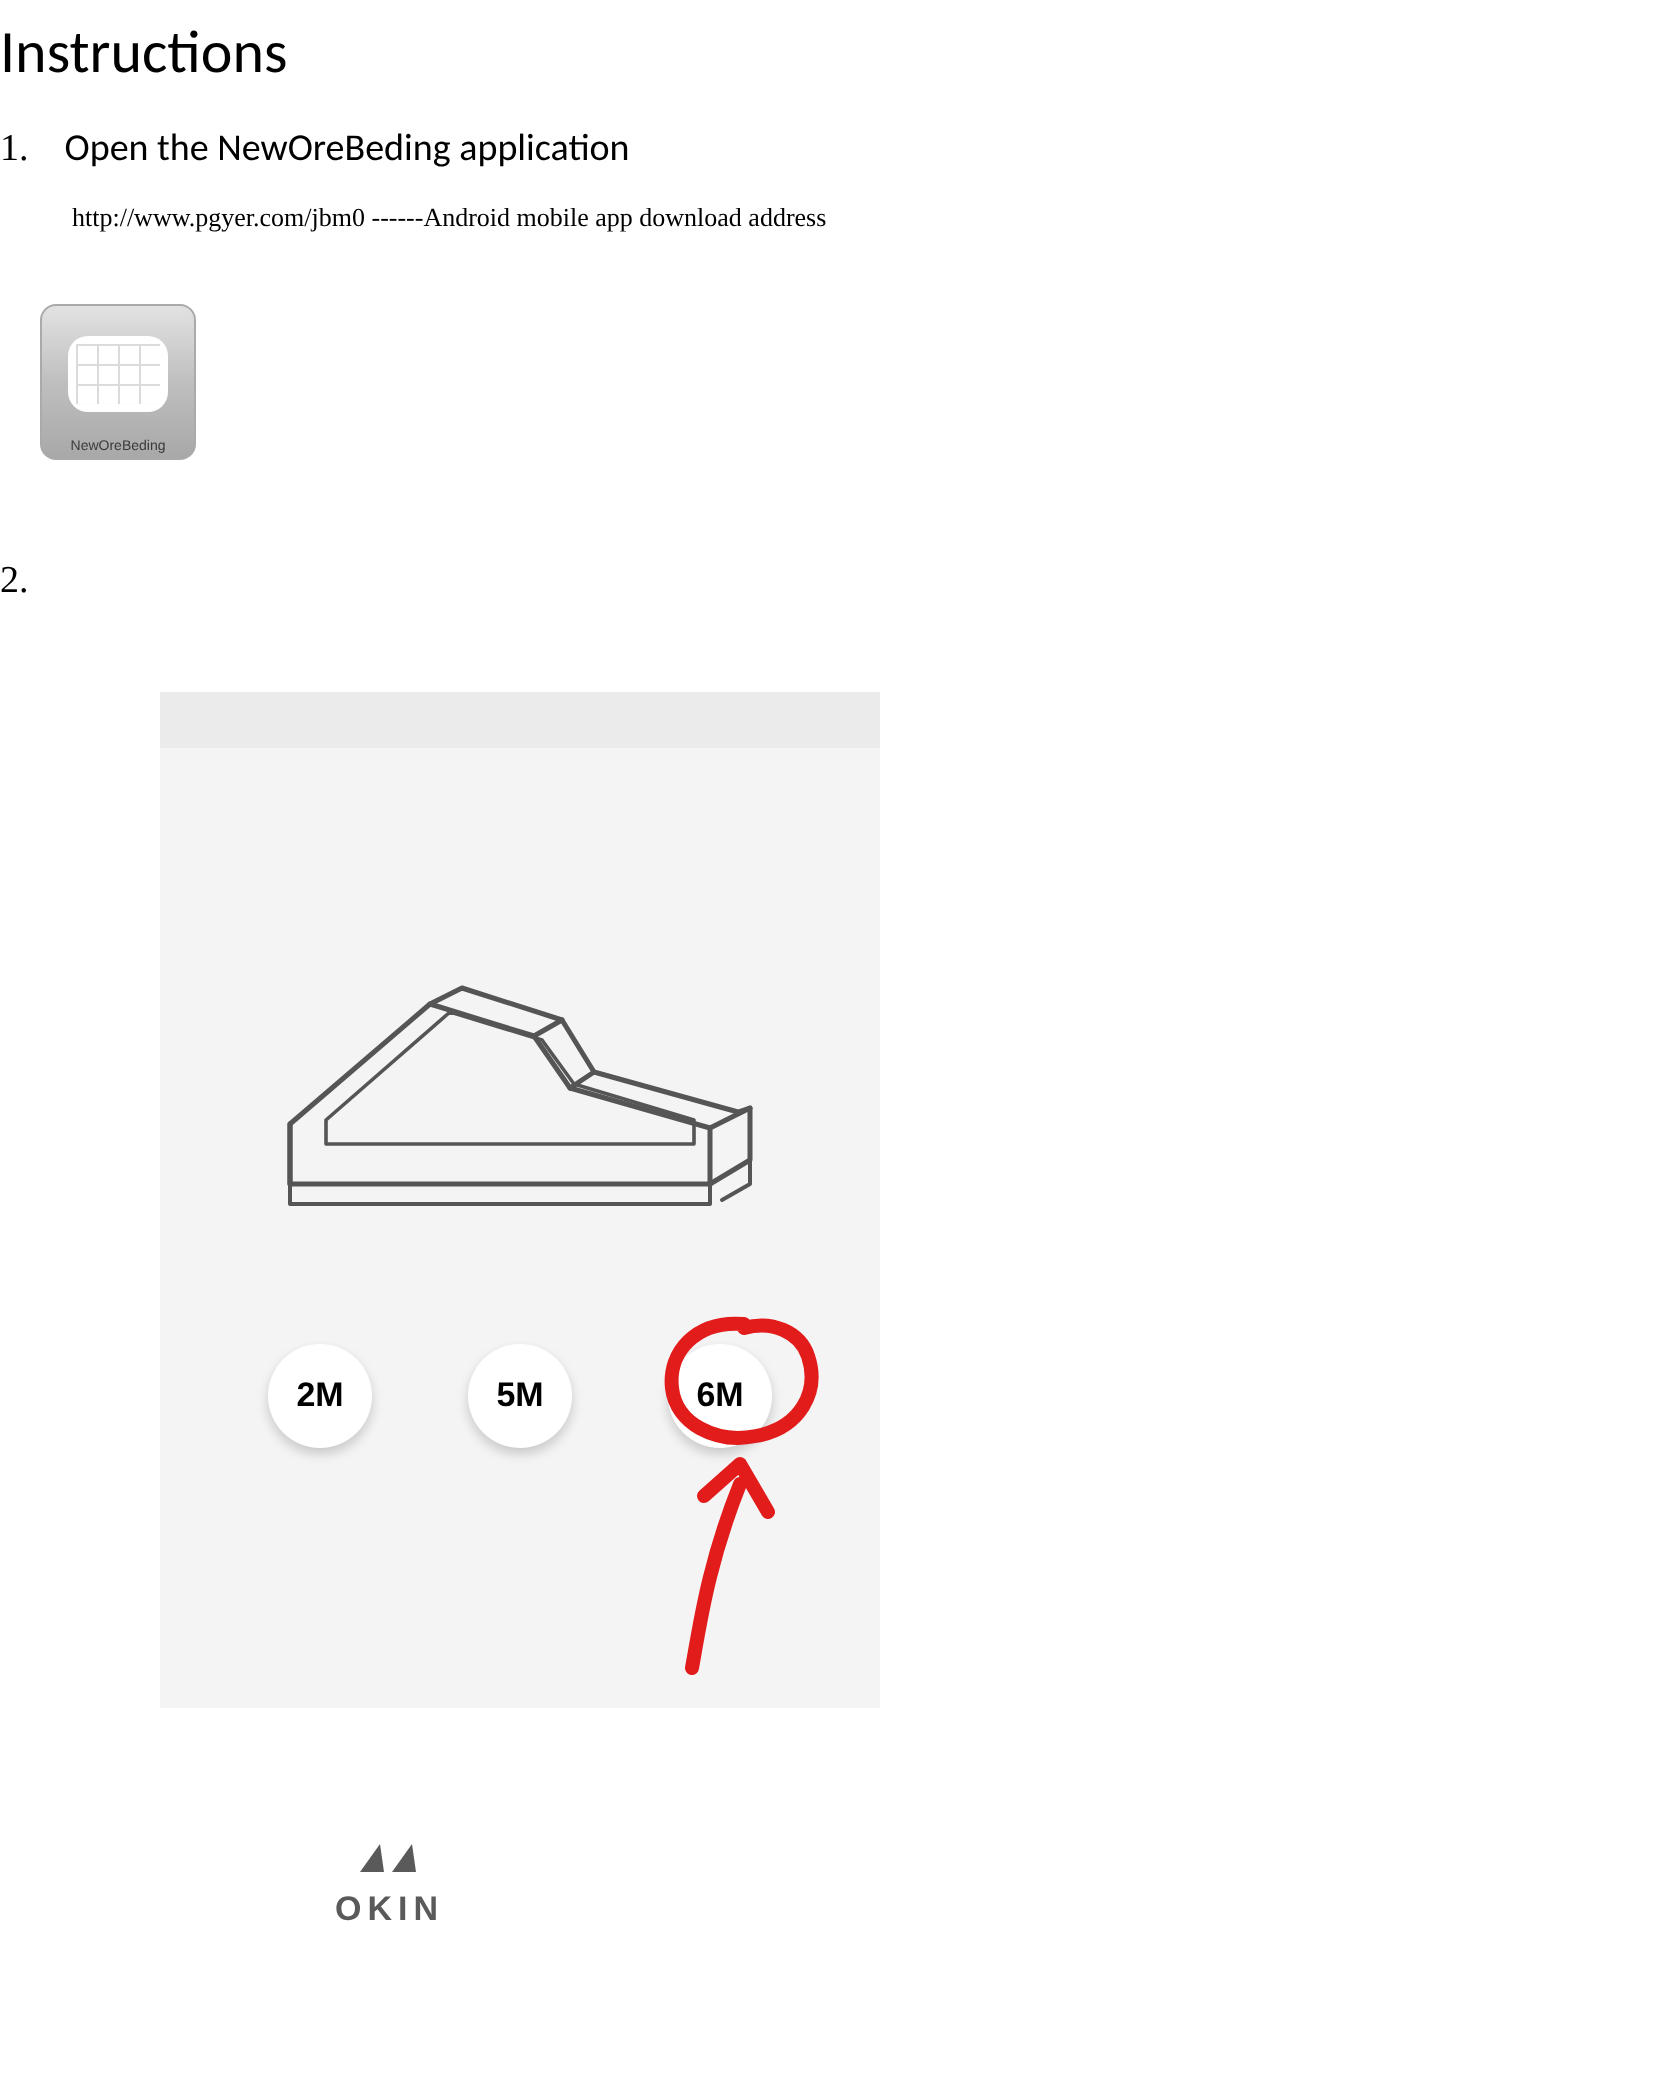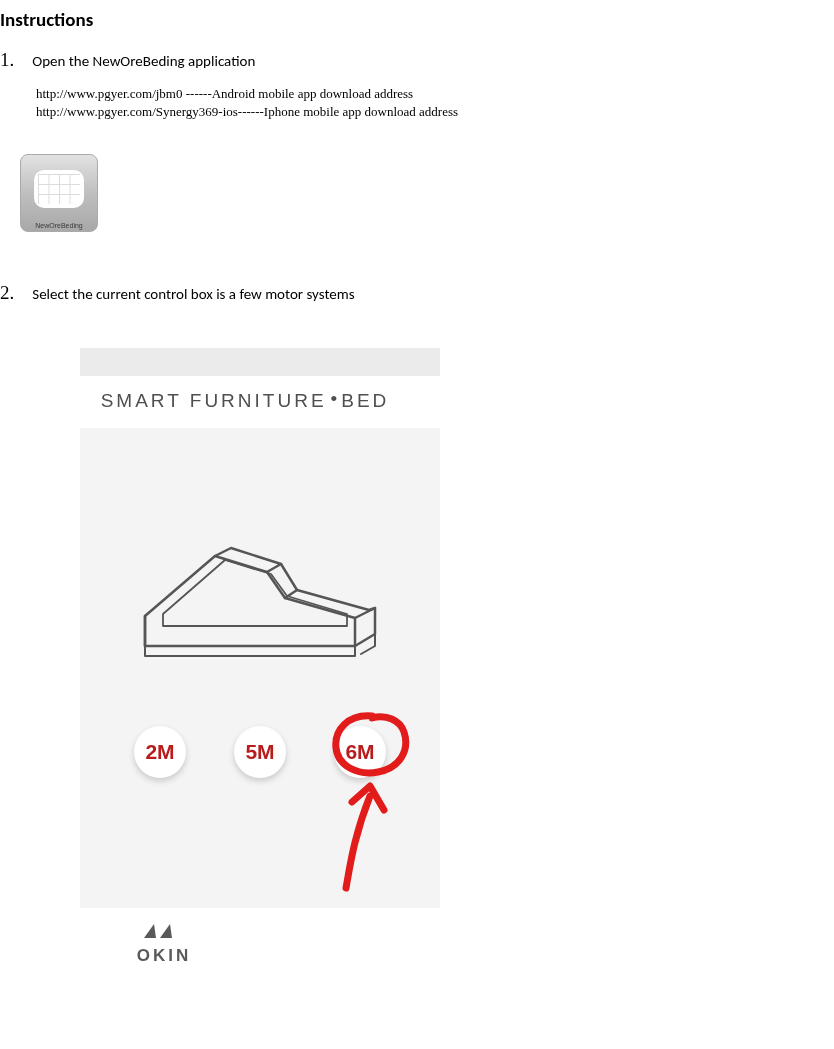--- a/index.html
+++ b/index.html
@@ -8,41 +8,41 @@
       box-sizing: border-box;
     }
     body {
       font-family: Calibri, Arial, sans-serif;
       background: #fff;
       color: #000;
       width: 834px;
       padding: 8px 0 30px 0;
     }
     .page-title {
-      font-size: 19px;
-      font-weight: bold;
+      font-size: 30px;
+      font-weight: normal;
       margin-bottom: 18px;
       margin-left: 0;
     }
     .step {
       margin-bottom: 14px;
     }
     .step-line {
       display: flex;
       align-items: baseline;
       margin-bottom: 14px;
     }
     .step-number {
       font-size: 19px;
       font-family: "Times New Roman", serif;
       margin-right: 18px;
       margin-left: 0;
     }
     .step-text {
-      font-size: 15px;
+      font-size: 19px;
       font-family: Calibri, Arial, sans-serif;
     }
     .links-block {
       margin-left: 36px;
       font-family: "Times New Roman", serif;
       font-size: 13px;
       line-height: 1.35;
       margin-bottom: 34px;
     }
     .app-icon-wrap {
@@ -152,45 +152,45 @@
     .motor-btn {
       width: 52px;
       height: 52px;
       background: #fff;
       border-radius: 50%;
       box-shadow: 0 3px 6px rgba(0,0,0,0.18);
       display: flex;
       align-items: center;
       justify-content: center;
       font-family: Arial, sans-serif;
-      font-size: 21px;
+      font-size: 17px;
       font-weight: bold;
-      color: #b91c1c;
+      color: #000000;
     }
     .red-annotation {
       position: absolute;
       pointer-events: none;
     }
     .red-circle {
       top: 282px;
       left: 248px;
       width: 86px;
       height: 70px;
     }
     .red-arrow {
       top: 348px;
       left: 240px;
       width: 84px;
       height: 120px;
     }
     .okin-logo {
-      margin-left: 81px;
+      margin-left: 106px;
       margin-top: 8px;
       width: 66px;
-      text-align: center;
+      text-align: right;
     }
     .okin-text {
       font-family: Arial, sans-serif;
       font-size: 17px;
       font-weight: bold;
       letter-spacing: 3px;
       color: #5a5a5a;
       margin-top: 2px;
     }
   </style>
@@ -202,48 +202,41 @@
 <div class="step">
   <div class="step-line">
     <span class="step-number">1.</span>
     <span class="step-text">Open the NewOreBeding application</span>
   </div>
 </div>
 
 <div class="links-block">
   <div>
     <span>http://www.pgyer.com/jbm0</span><span>  ------Android mobile app download address</span>
-  </div>
-  <div>
-    <span>http://www.pgyer.com/Synergy369-ios</span><span>------Iphone mobile app download address</span>
   </div>
 </div>
 
 <div class="app-icon-wrap">
   <div class="app-icon">
     <div class="app-icon-inner">
       <div class="app-icon-grid"></div>
     </div>
     <div class="app-icon-label">NewOreBeding</div>
   </div>
 </div>
 
 <div class="step">
   <div class="step-line">
     <span class="step-number">2.</span>
-    <span class="step-text">Select the current control box is a few motor systems</span>
   </div>
 </div>
 
 <div class="screenshot-wrap">
   <div class="screenshot">
     <div class="top-gray-bar"></div>
-    <div class="app-header">
-      <span>SMART FURNITURE</span><span class="dot">•</span><span>BED</span>
-    </div>
     <div class="app-body">
       <div class="bed-drawing">
         <svg viewBox="0 0 270 200" width="270" height="200">
           <g stroke="#555" stroke-width="2.5" fill="none" stroke-linejoin="round" stroke-linecap="round">
             <path d="M 20 140 L 90 80 L 142 96 L 160 122 L 230 142 L 250 132 L 250 158 L 230 170 L 20 170 Z"></path>
             <path d="M 20 140 L 20 170"></path>
             <path d="M 230 142 L 230 170"></path>
             <path d="M 90 80 L 106 72 L 156 88 L 142 96"></path>
             <path d="M 156 88 L 172 114 L 160 122"></path>
             <path d="M 172 114 L 244 134 L 250 132"></path>

